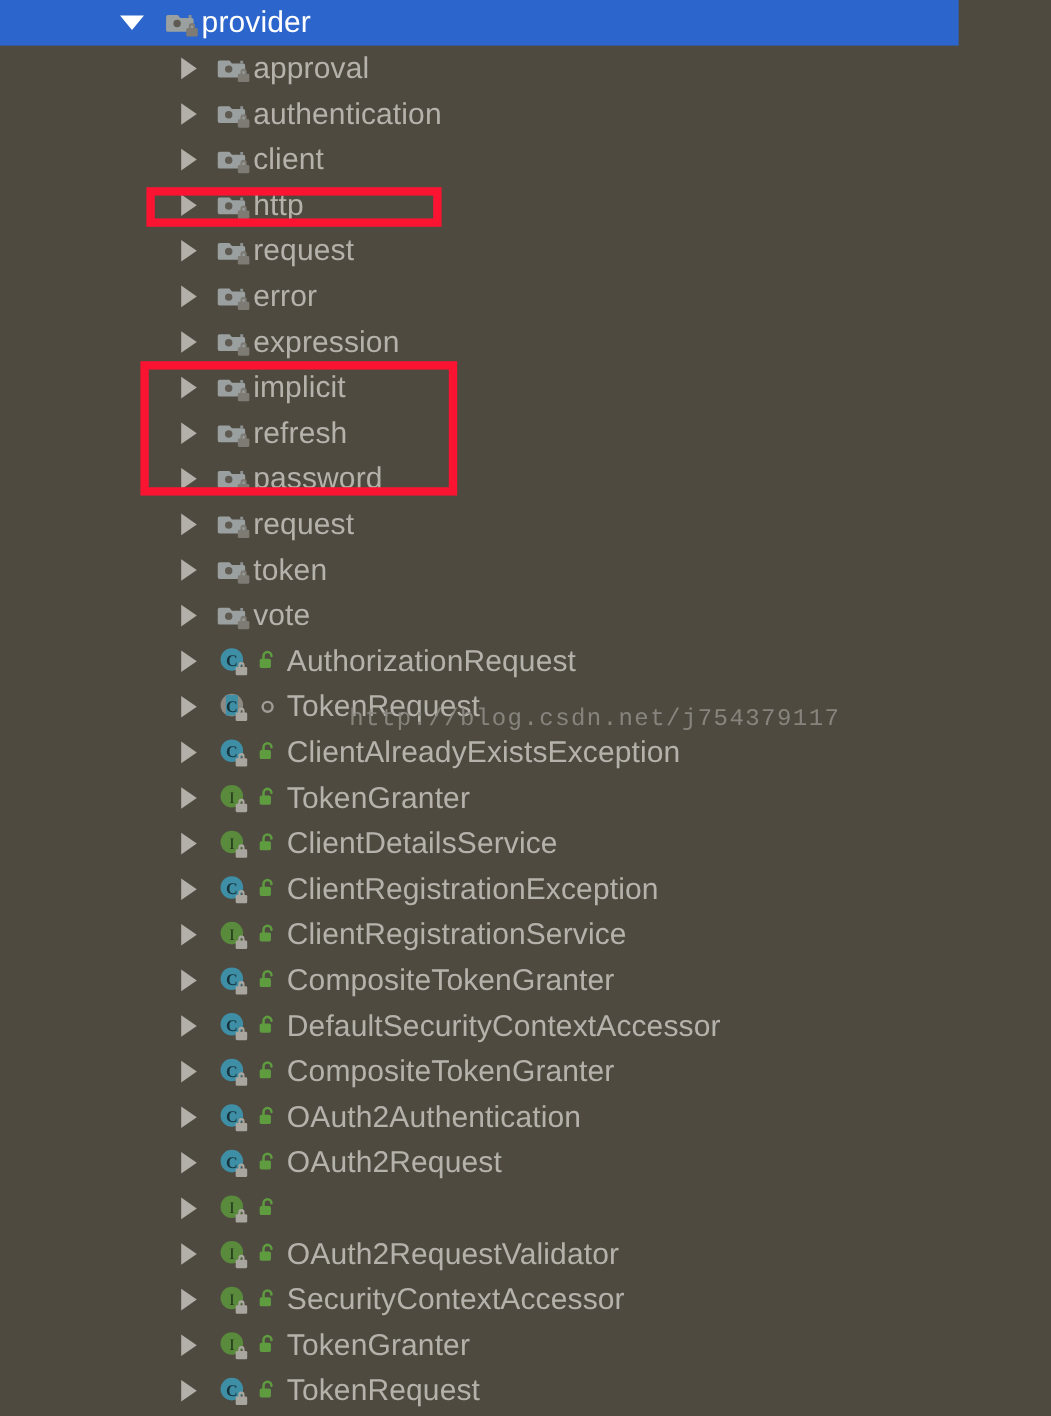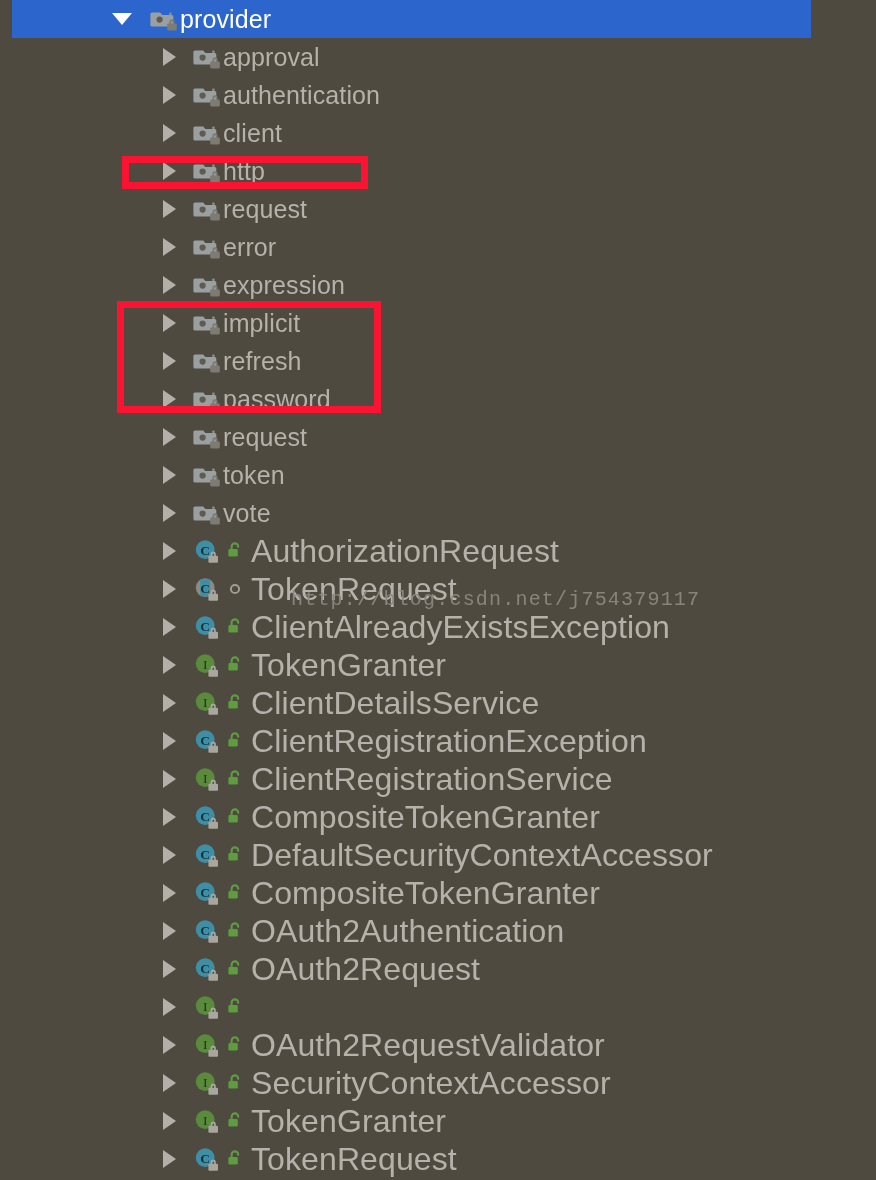--- a/index.html
+++ b/index.html
@@ -12,21 +12,21 @@
     height: 1180px;
     background: #4e4a40;
     font-family: "Liberation Sans", sans-serif;
     overflow: hidden;
     position: relative;
   }
 
   #tree {
     position: absolute;
     top: 0;
-    left: 12px;
+    left: 0;
     width: 799px;
     height: 1180px;
     overflow: hidden;
   }
 
   .row {
     position: relative;
     height: 38px;
     display: flex;
     align-items: center;
@@ -83,21 +83,21 @@
     width: 22px;
     height: 22px;
     margin-right: 4px;
     margin-left: 2px;
   }
   .vis svg { display: block; }
 
   
   .label {
     flex: 0 1 auto;
-    font-size: 32px;
+    font-size: 25px;
     line-height: 28px;
     color: #b5b2ab;
     white-space: nowrap;
     letter-spacing: 0.1px;
   }
   .row.selected .label {
     color: #ffffff;
     font-size: 24px;
   }
   .row.pkg .label { font-size: 25px; }

